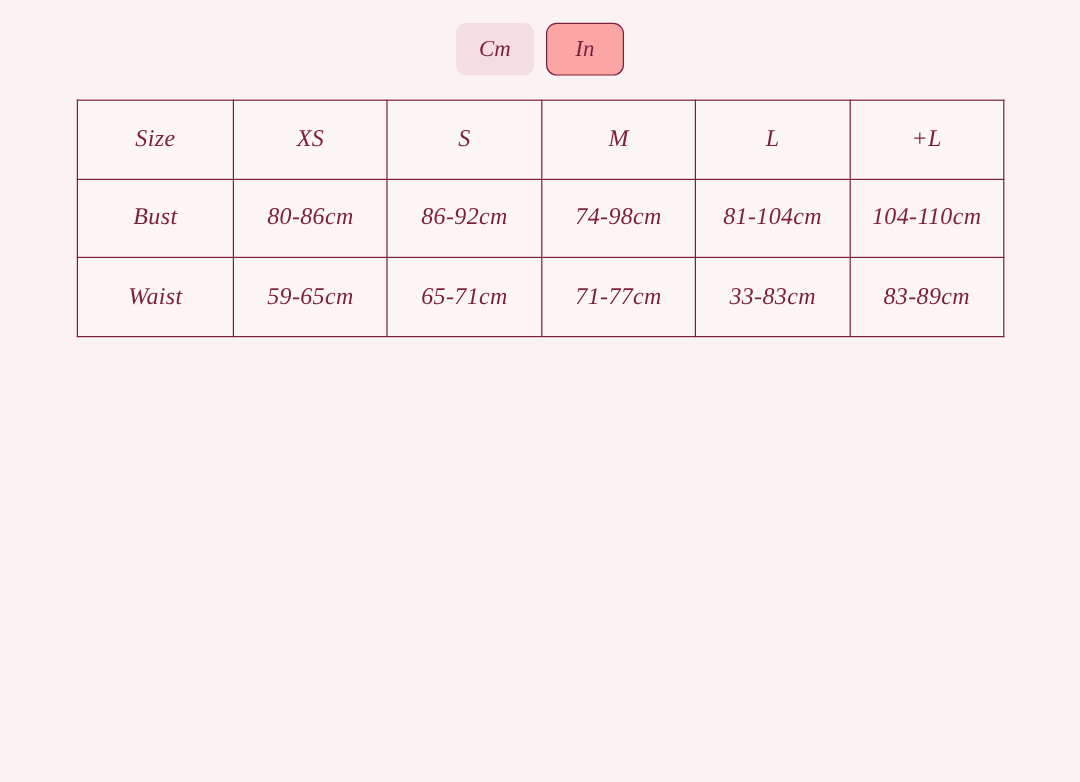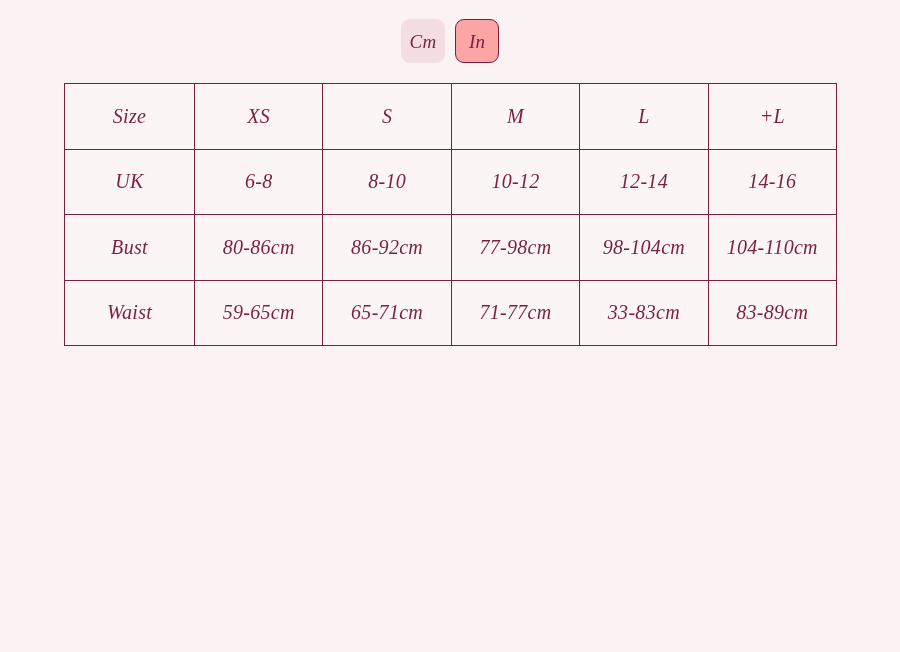--- a/index.html
+++ b/index.html
@@ -21,21 +21,21 @@
     position: absolute;
     top: 19px;
     left: 0;
     width: 900px;
     display: flex;
     justify-content: center;
     align-items: center;
     gap: 10px;
   }
   .unit-btn {
-    width: 44px;
+    width: 65px;
     height: 44px;
     box-sizing: border-box;
     display: flex;
     align-items: center;
     justify-content: center;
     font-style: italic;
     font-size: 19px;
     color: #7b1f3c;
     border-radius: 9px;
     border: 1.6px solid transparent;
@@ -110,38 +110,30 @@
     <tbody>
       <tr class="header-row">
         <td>Size</td>
         <td>XS</td>
         <td>S</td>
         <td>M</td>
         <td>L</td>
         <td>+L</td>
       </tr>
 
-      <tr>
-        <td class="row-label">UK</td>
-        <td>6-8</td>
-        <td>8-10</td>
-        <td>10-12</td>
-        <td>12-14</td>
-        <td>14-16</td>
-      </tr>
 
 
 
 
       <tr>
         <td class="row-label">Bust</td>
         <td>80-86cm</td>
         <td>86-92cm</td>
-        <td>77-98cm</td>
-        <td>98-104cm</td>
+        <td>74-98cm</td>
+        <td>81-104cm</td>
         <td>104-110cm</td>
       </tr>
 
       <tr>
         <td class="row-label">Waist</td>
         <td>59-65cm</td>
         <td>65-71cm</td>
         <td>71-77cm</td>
         <td>33-83cm</td>
         <td>83-89cm</td>

